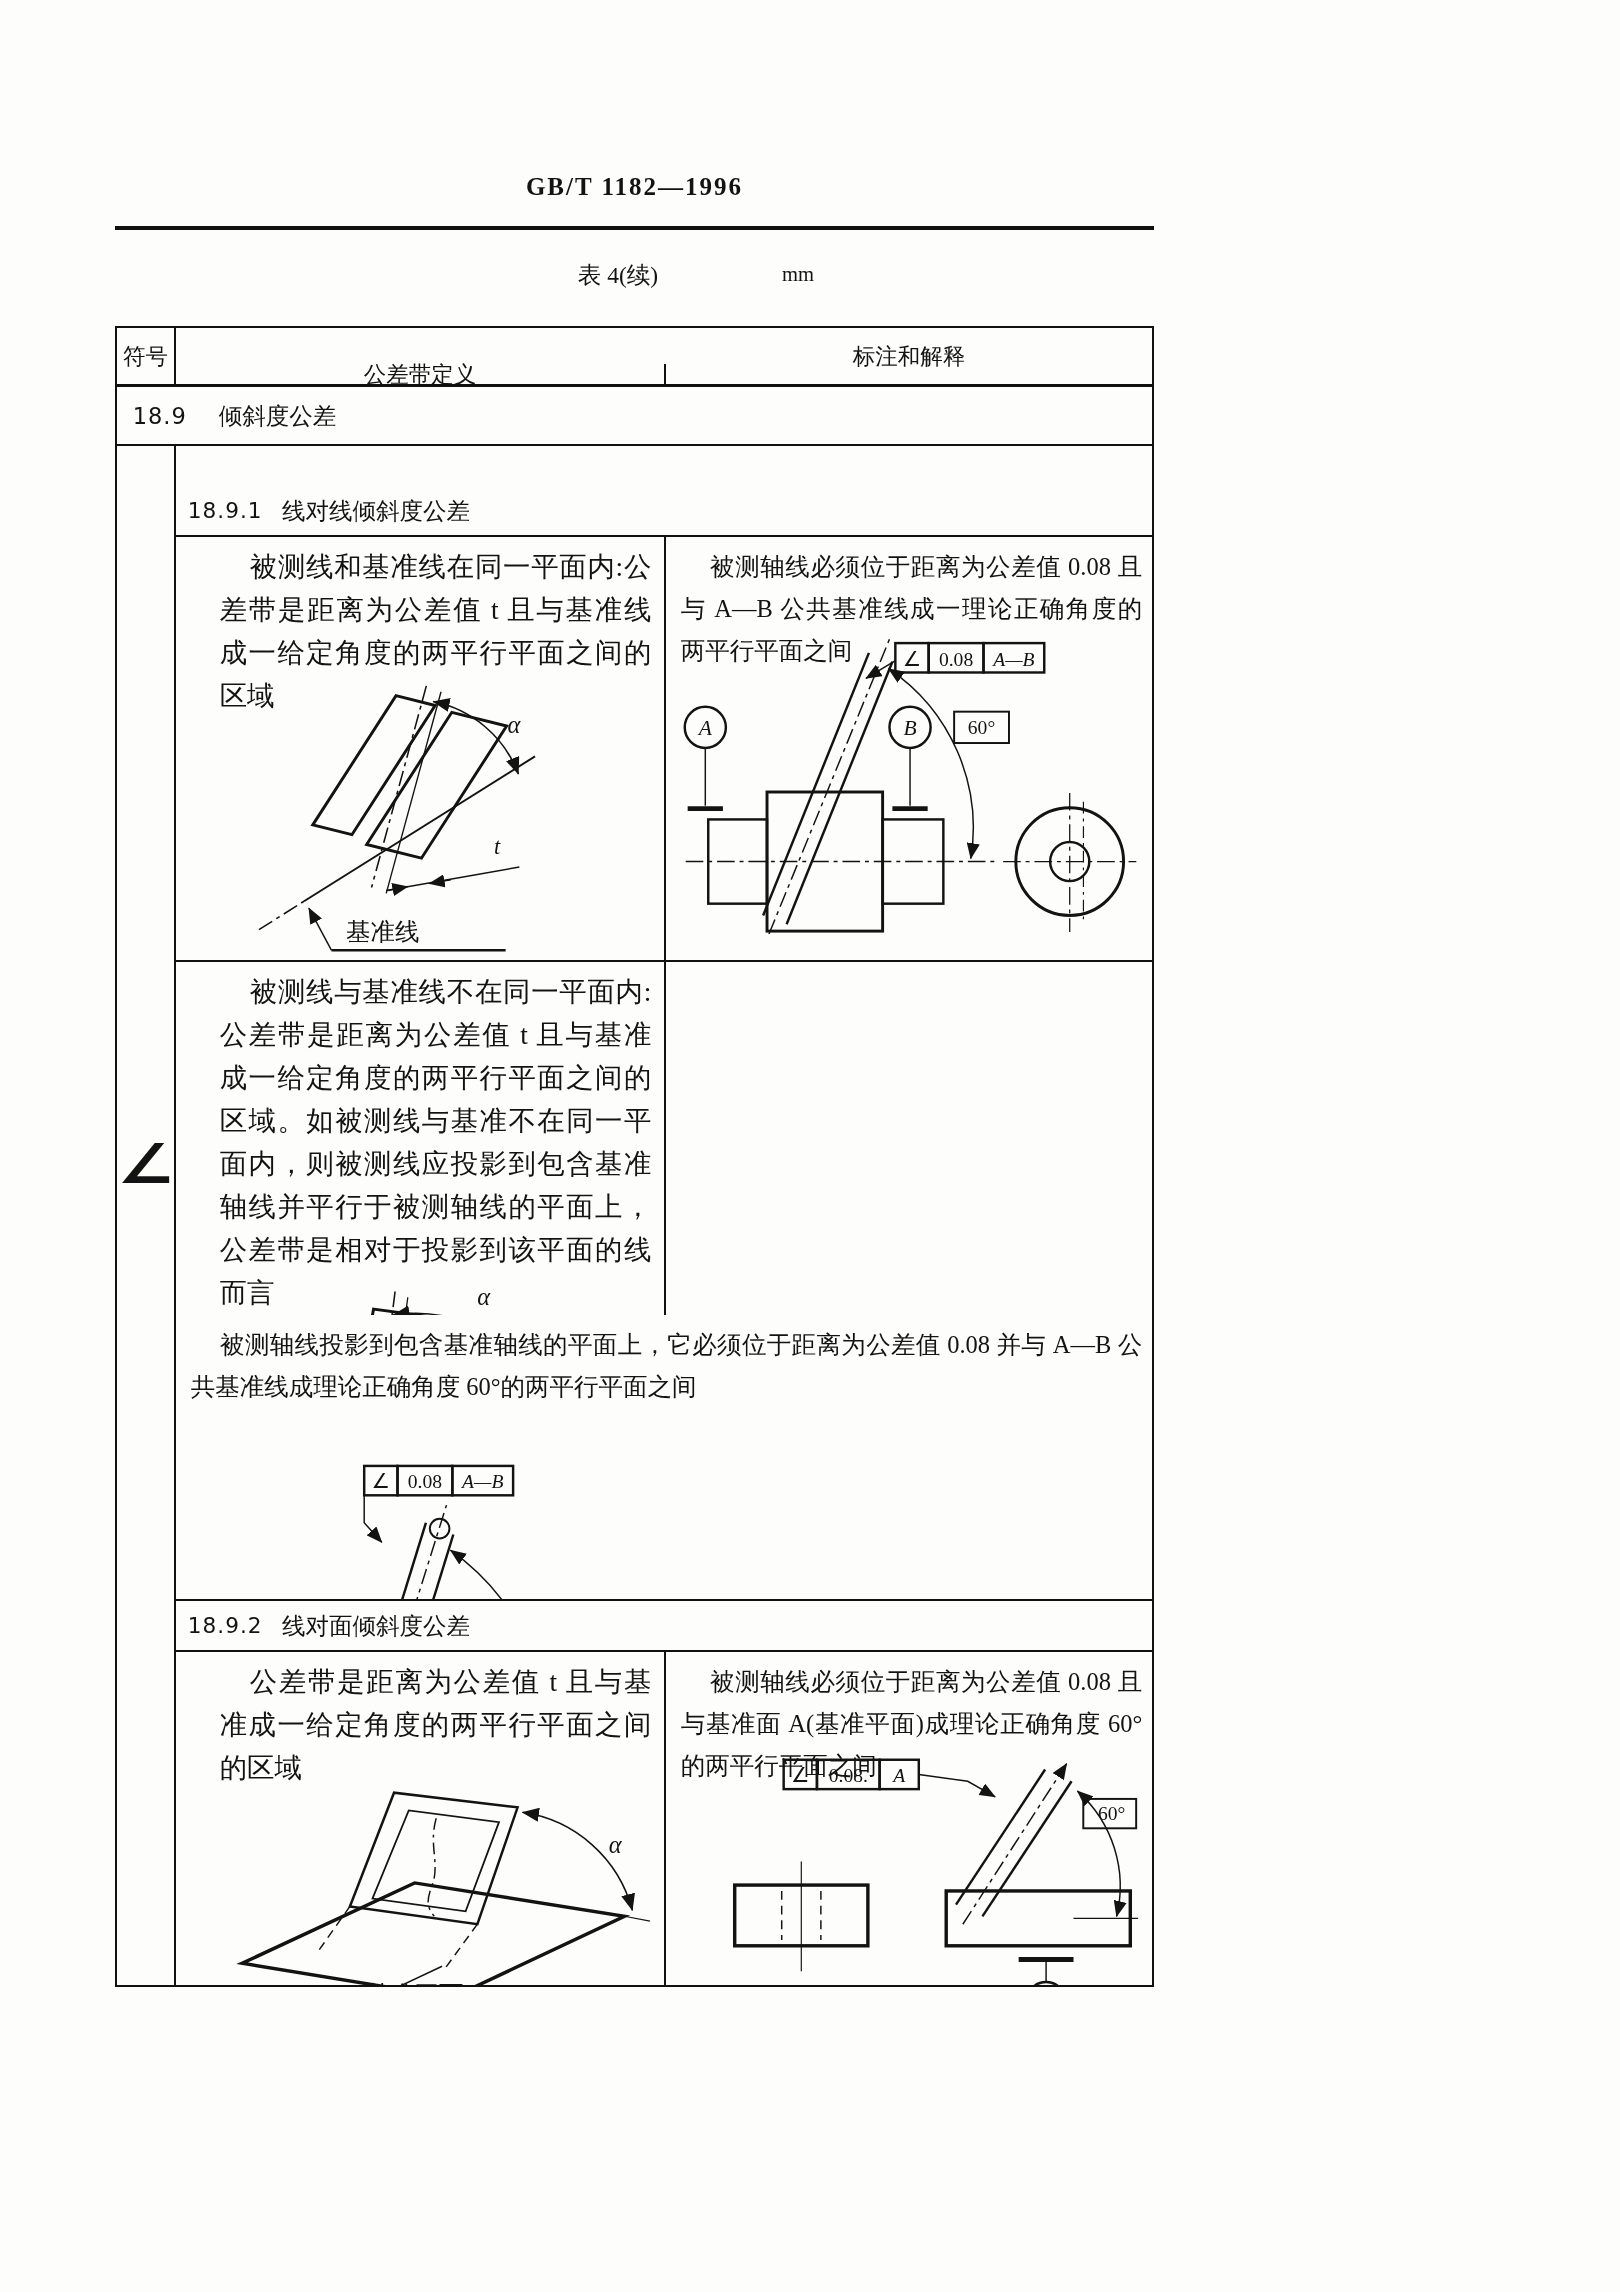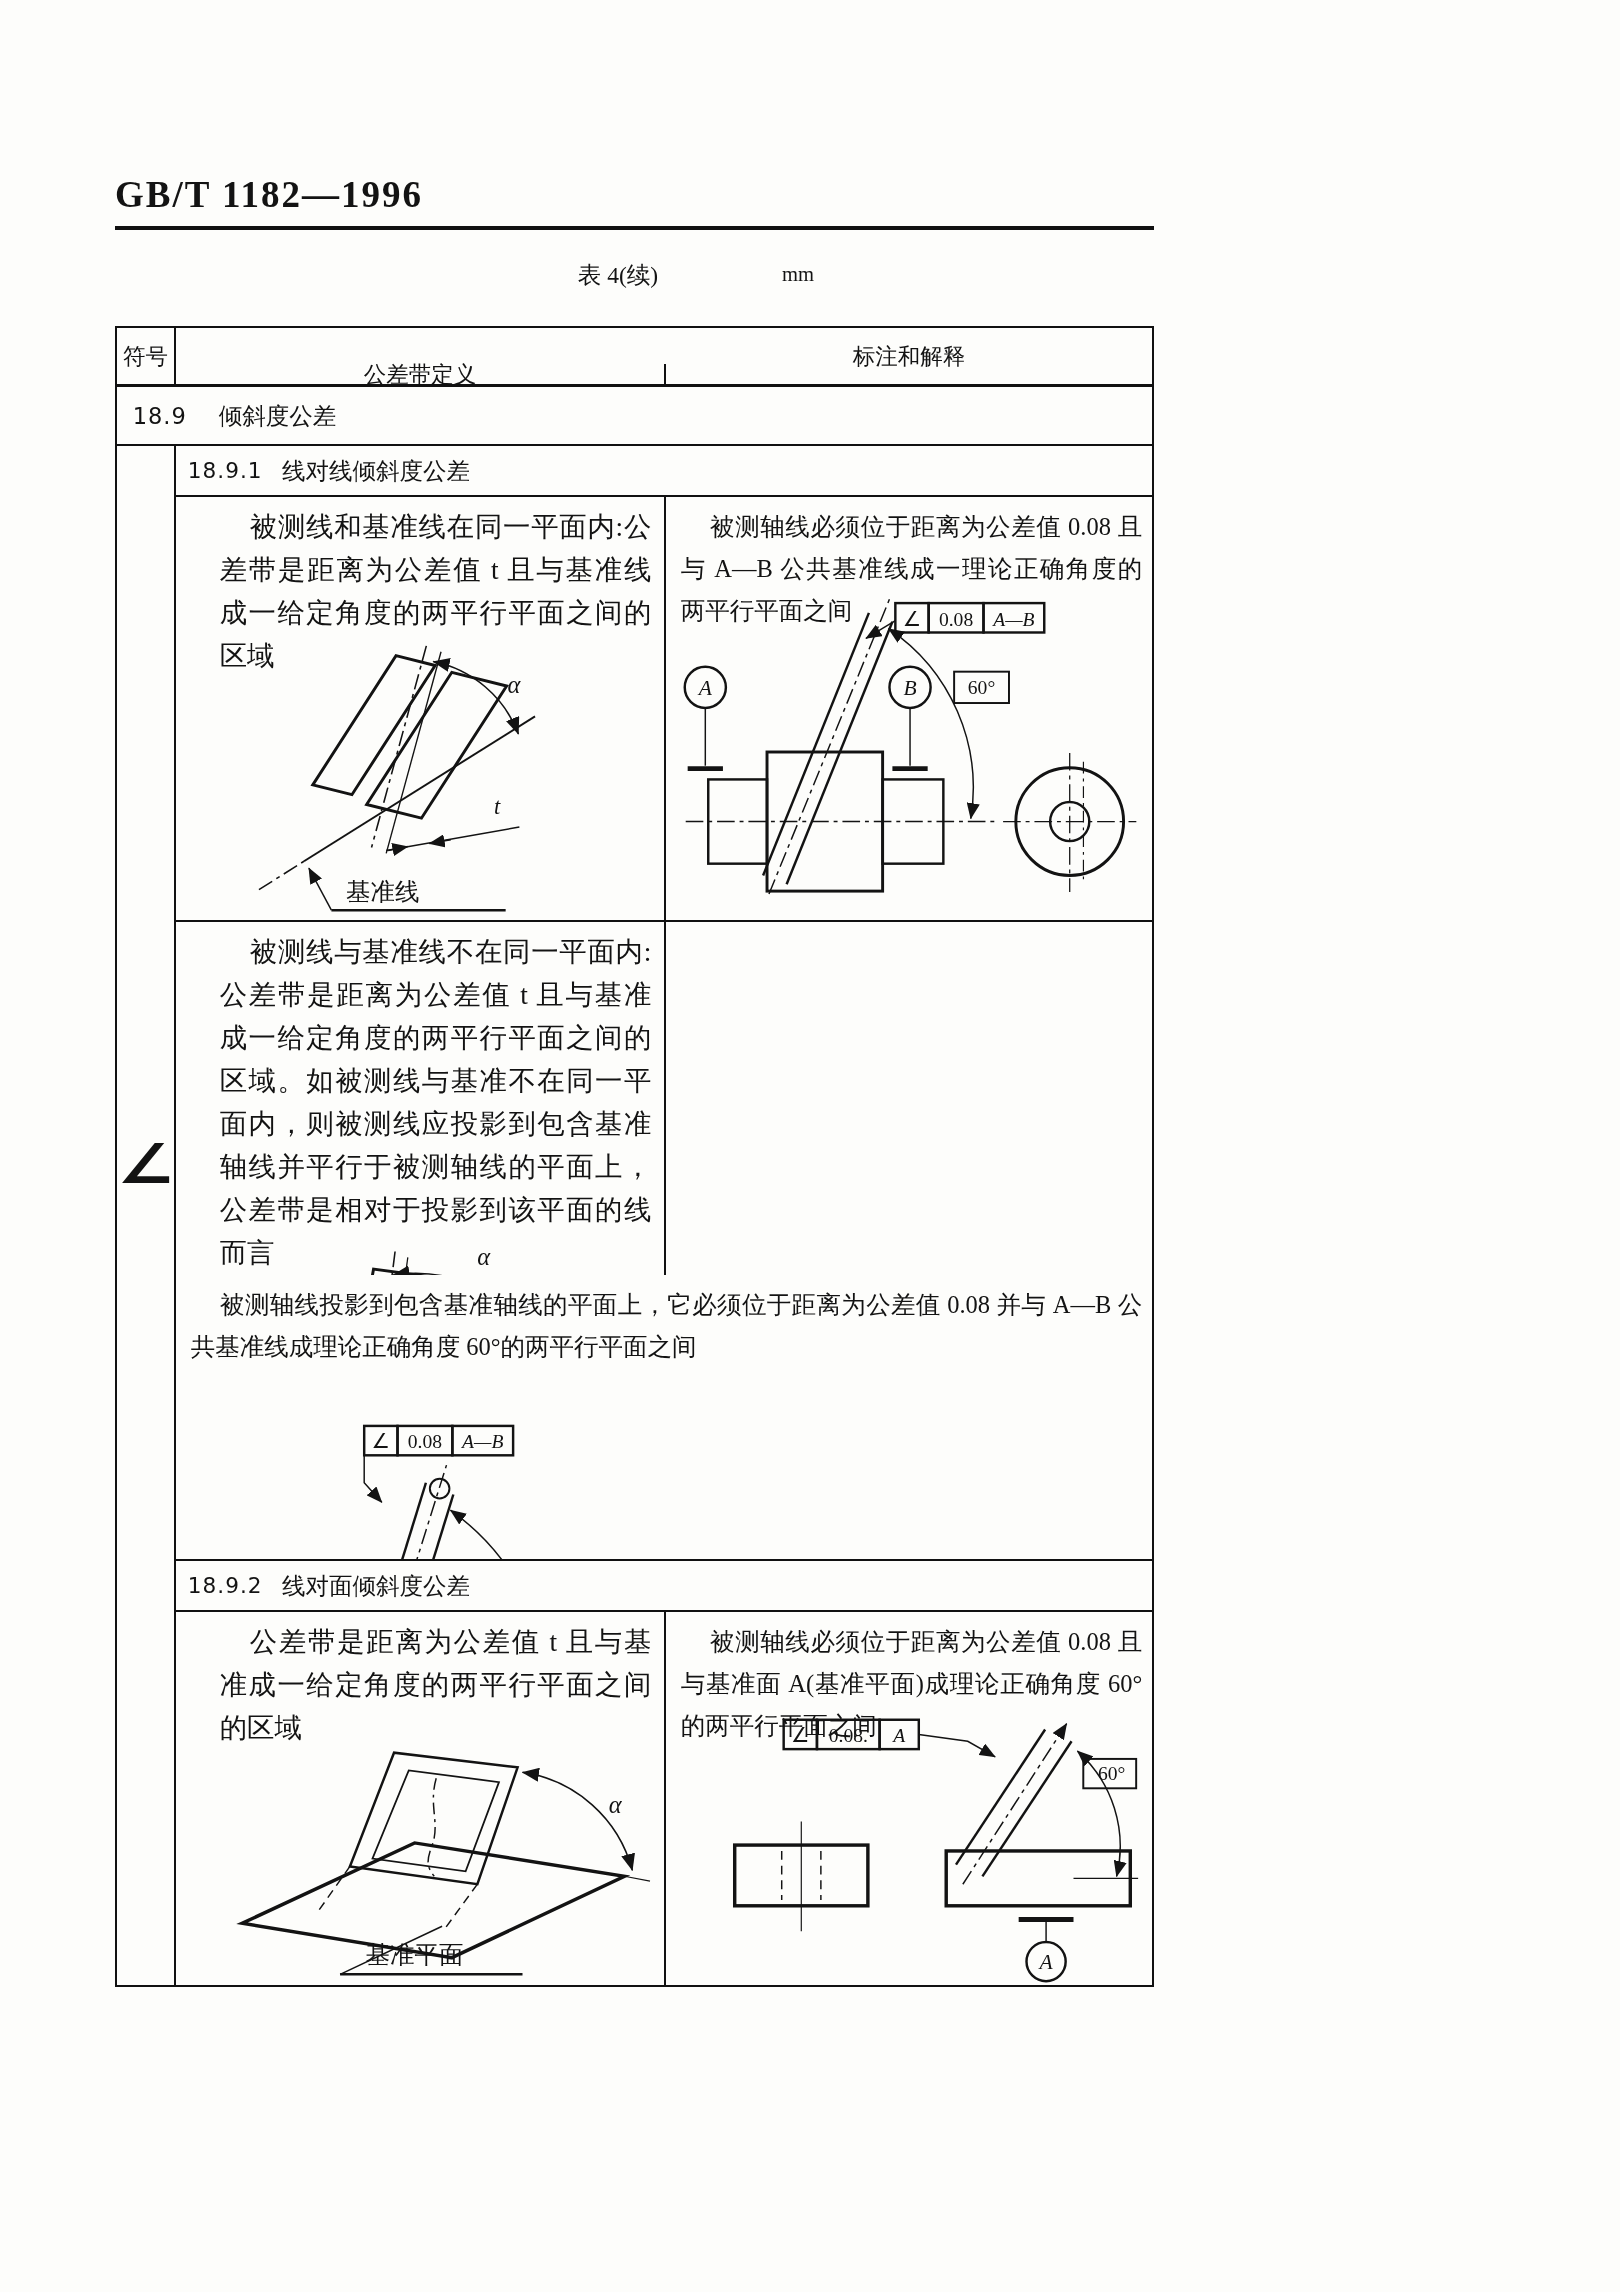--- a/index.html
+++ b/index.html
@@ -8,21 +8,21 @@
     position: relative;
     width: 1620px; height: 2293px;
     margin: 0 auto;
     background: #fdfdfb;
     font-family: "Liberation Serif", serif;
     color: #131313;
     overflow: hidden;
   }
   .doc-number {
     position: absolute; left: 115px; top: 173px; width: 1039px;
-    font-size: 37px; font-weight: bold; letter-spacing: 2px;
+    text-align: center; font-size: 25px; font-weight: bold; letter-spacing: 2px;
     font-family: "Liberation Serif", serif;
   }
   .top-rule { position: absolute; left: 115px; top: 226px; width: 1039px; height: 3.9px; background: #111; }
   .table-caption {
     position: absolute; left: 115px; top: 259px; width: 1006px;
     text-align: center; font-size: 23.5px;
   }
   .unit-label { position: absolute; left: 782px; top: 263px; font-size: 20.6px; }
 
   .gtable {
@@ -43,21 +43,21 @@
   .sec-num { font-family: "DejaVu Sans", sans-serif; font-size: 22.5px; letter-spacing: 1px; text-align: center; }
   .sec-title { margin-left: 32px; }
 
   .tbody { position: absolute; top: 118px; bottom: 0; left: 0; right: 0; display: flex; }
   .sym-col { width: 59px; border-right: 2px solid #111; position: relative; }
   .sym-glyph {
     position: absolute; top: 686px; left: 3.9px;
     font-size: 55px; font-weight: bold; font-family: "DejaVu Sans", sans-serif;
     transform: scaleX(1.15);
   }
-  .main-col { flex: 1; position: relative; }
+  .main-col { flex: 1; position: relative; margin-top: 40px; }
 
   .band {
     position: absolute; left: 0; right: 0; height: 51px;
     border-bottom: 2px solid #111; display: flex; align-items: center; padding-left: 11.8px;
   }
   .band-num { font-family: "DejaVu Sans", sans-serif; font-size: 21.6px; letter-spacing: 1px; }
   .band-title { margin-left: 19.6px; font-size: 23.5px; }
   .band-1 { top: 0; }
   .band-2 { top: 1115px; }
 

